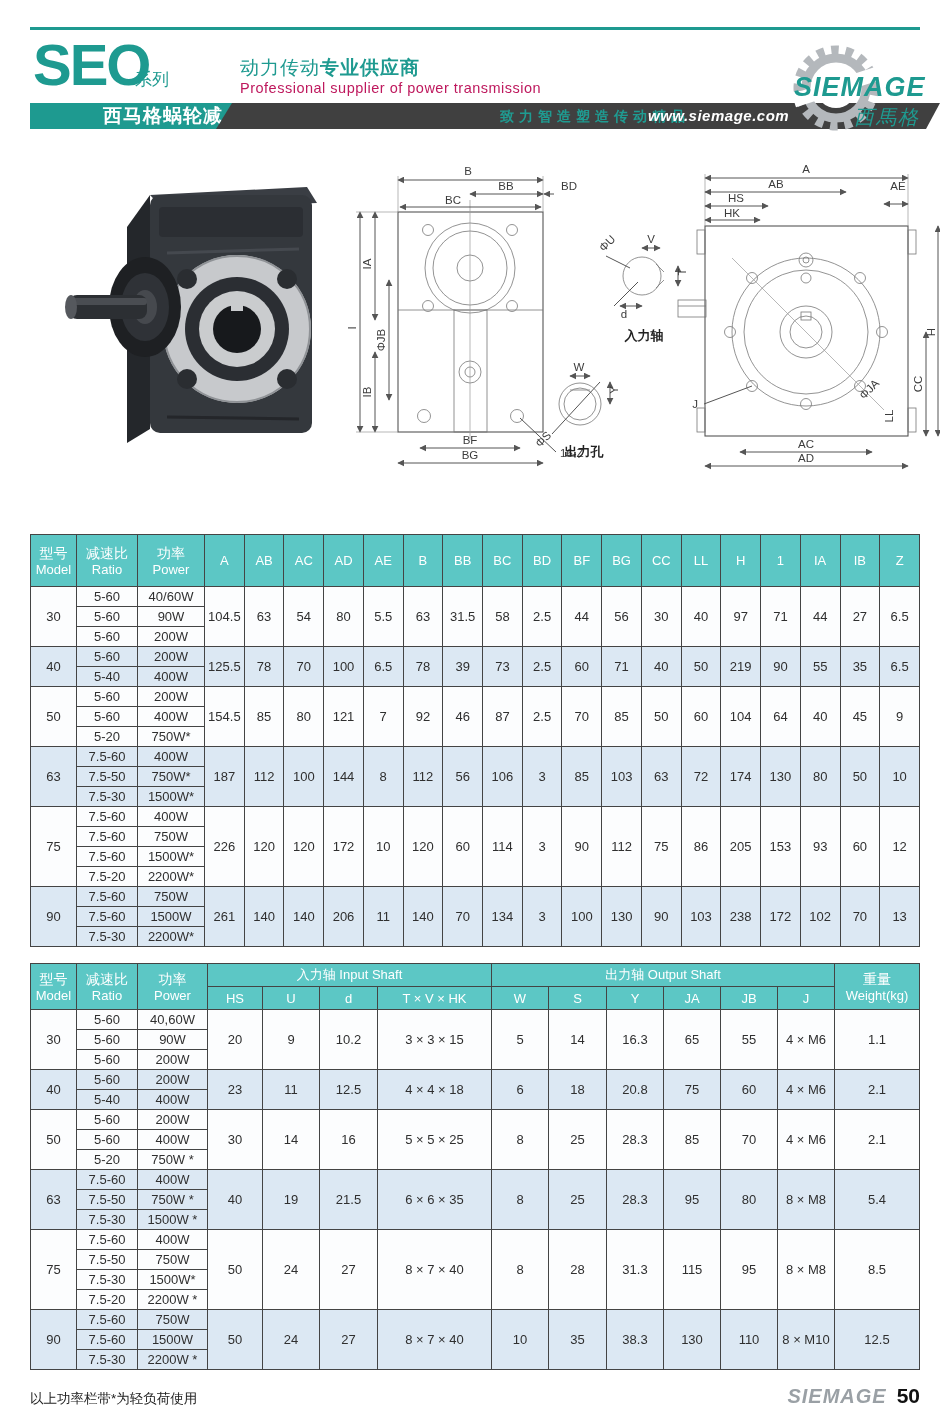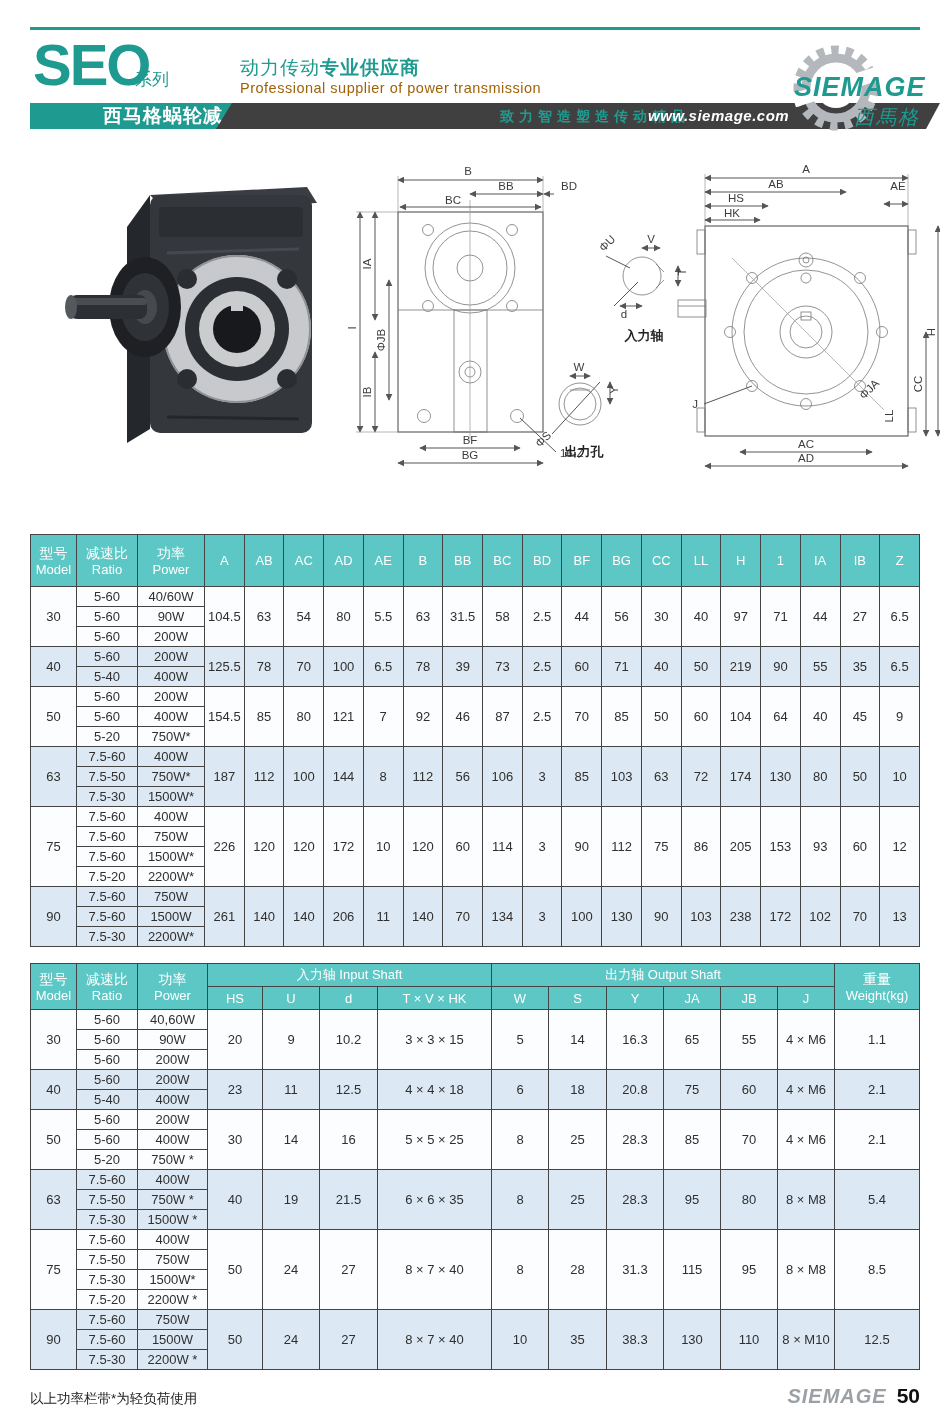--- a/index.html
+++ b/index.html
@@ -6,21 +6,21 @@
   html,body { background:#fff; }
   body { width:950px; height:1425px; font-family:"Liberation Sans", sans-serif; color:#333; position:relative; overflow:hidden; }
 
   
   .hdr { position:relative; height:152px;text-align:center; }
   .top-rule { position:absolute; left:30px; right:30px; top:27px; height:3px; background:#1e9a90; }
   .seo { position:absolute; left:33px; top:36px; font-size:58px; font-weight:bold; color:#1e9a90; letter-spacing:-2px; line-height:1; }
   .seo-suffix { position:absolute; left:135px; top:68px; font-size:17px; color:#1e9a90; }
   .slogan-cn { position:absolute; left:240px; top:55px; font-size:19px; color:#1e9a90; letter-spacing:1px; }
   .slogan-cn b { font-weight:bold; }
-  .slogan-en { position:absolute; left:240px; top:80px; font-size:14.5px; color:#a16207; letter-spacing:0.5px; }
+  .slogan-en { position:absolute; left:240px; top:80px; font-size:14.5px; color:#be185d; letter-spacing:0.5px; }
   .band-light { position:absolute; left:212px; top:103px; width:728px; height:26px; background:#404040;
                 clip-path:polygon(0 0,100% 0,calc(100% - 14px) 100%,0 100%); }
   .tagline { position:absolute; left:288px; top:0; line-height:26px; font-size:14px; font-weight:bold; color:#1f9b91; letter-spacing:5px; }
   .website { position:absolute; left:436px; top:0; line-height:26px; font-size:15px; font-weight:bold; font-style:italic; color:#fff; letter-spacing:0.5px; }
   .band-dark { position:absolute; left:30px; top:103px; width:202px; height:26px; background:#1e9a90;
                clip-path:polygon(0 0,100% 0,calc(100% - 16px) 100%,0 100%); }
   .band-dark span { display:block; padding-left:24px; line-height:25px; font-size:19px; font-weight:bold; color:#fff; letter-spacing:1px;margin-left:40px; }
   .logo { position:absolute; left:778px; top:40px; width:165px; height:105px; }
   .logo svg { position:absolute; left:6px; top:0; }
   .logo-text { position:absolute; left:16px; top:32px; font-size:27px; font-weight:bold; font-style:italic; color:#1e9a90; letter-spacing:1px; }

